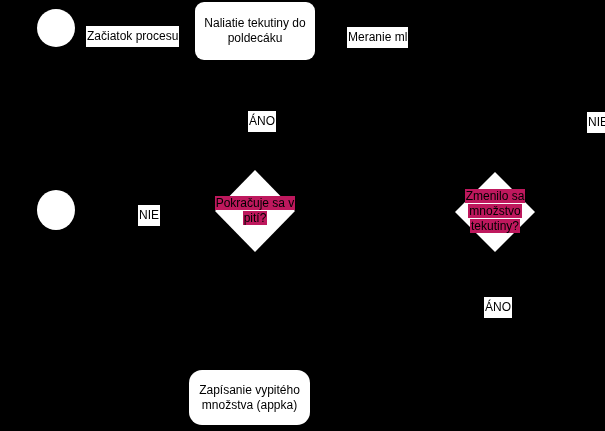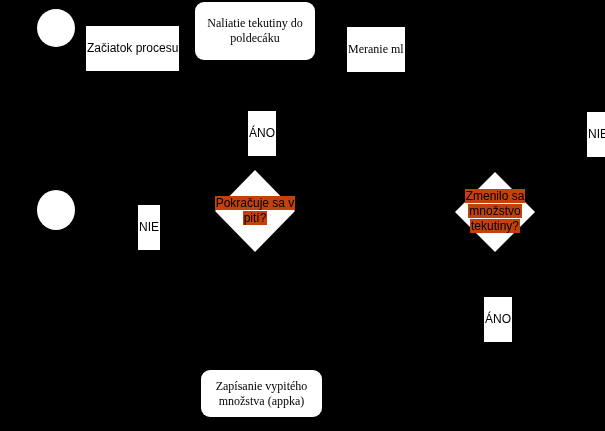--- a/index.html
+++ b/index.html
@@ -23,21 +23,20 @@
     position: absolute;
     background: #ffffff;
     border-radius: 9px;
     display: flex;
     align-items: center;
     justify-content: flex-end;
     text-align: center;
     color: #000000;
     font-size: 12px;
     line-height: 15px;
-    font-family: Liberation Serif, serif;
   }
   .node-rect .rect-label {
     display: block;
     padding: 0 6px;
   }
   .node-circle {
     position: absolute;
     width: 38px;
     height: 38px;
     border-radius: 50%;
@@ -52,48 +51,48 @@
     clip-path: polygon(50% 0%, 100% 50%, 50% 100%, 0% 50%);
   }
   .diamond-label {
     position: absolute;
     text-align: center;
     color: #000000;
     font-size: 12px;
     line-height: 15px;
   }
   .diamond-label span {
-    background: #c2410c;
+    background: #be185d;
     box-decoration-break: clone;
     -webkit-box-decoration-break: clone;
     padding: 0 1px;
   }
   .edge-label {
     position: absolute;
     background: #ffffff;
     color: #000000;
     font-size: 12px;
     line-height: 13px;
-    padding: 16px 1px;
+    padding: 4px 1px;
     white-space: nowrap;
   }
 </style>
 </head>
 <body>
 
 <div class="canvas">
 
   <div class="node-circle" style="left:37px; top:9px;"></div>
   <div class="edge-label" style="left:86px; top:26px;">Začiatok procesu</div>
 
   <div class="node-rect" style="left:195px; top:2px; width:120px; height:58px;">
     <span class="rect-label">Naliatie tekutiny do poldecáku</span>
   </div>
 
-  <div class="edge-label" style="left:347px; top:27px;font-family:Liberation Serif, serif;">Meranie ml</div>
+  <div class="edge-label" style="left:347px; top:27px;">Meranie ml</div>
 
 
   <div class="edge-label" style="left:248px; top:111px;">ÁNO</div>
 
   <div class="edge-label" style="left:587px; top:112px;">NIE</div>
 
   <div class="node-diamond" style="left:215px; top:170px;"></div>
   <div class="diamond-label" style="left:205px; top:196px; width:100px;">
     <span>Pokračuje sa v pití?</span>
   </div>
@@ -102,18 +101,18 @@
   <div class="diamond-label" style="left:460px; top:189px; width:70px;">
     <span>Zmenilo sa množstvo tekutiny?</span>
   </div>
 
   <div class="edge-label" style="left:138px; top:205px;">NIE</div>
 
   <div class="node-circle" style="left:37px; top:190px; height:40px;"></div>
 
   <div class="edge-label" style="left:484px; top:297px;">ÁNO</div>
 
-  <div class="node-rect" style="left:201px; top:370px; width:121px; height:47px;">
+  <div class="node-rect" style="left:189px; top:370px; width:121px; height:55px;border-radius:13px;">
     <span class="rect-label">Zapísanie vypitého množstva (appka)</span>
   </div>
 
 
 </div>
 
 </body></html>

